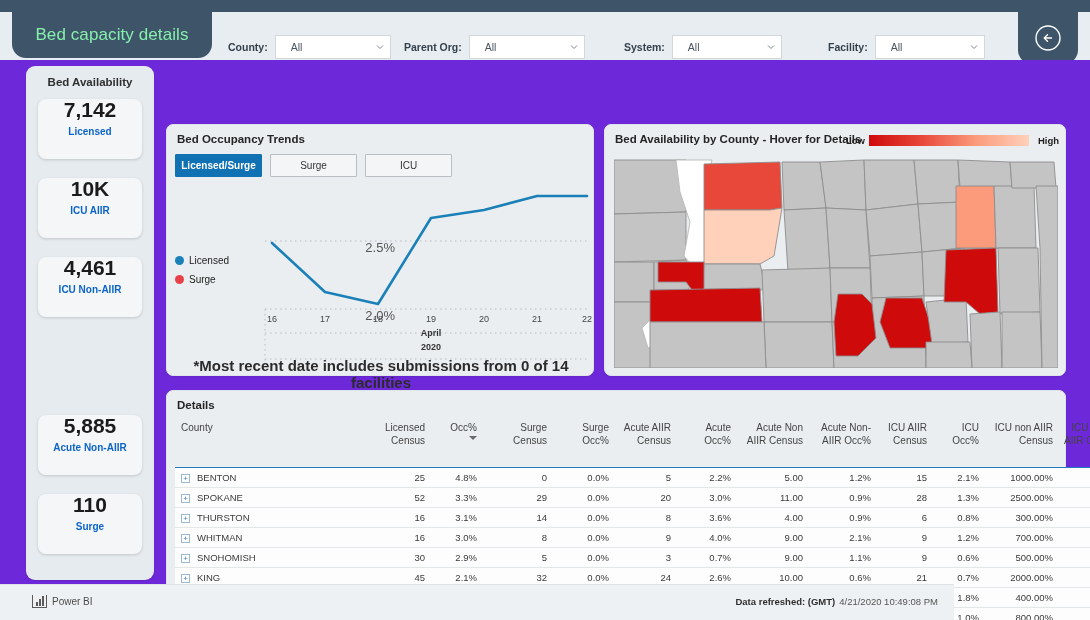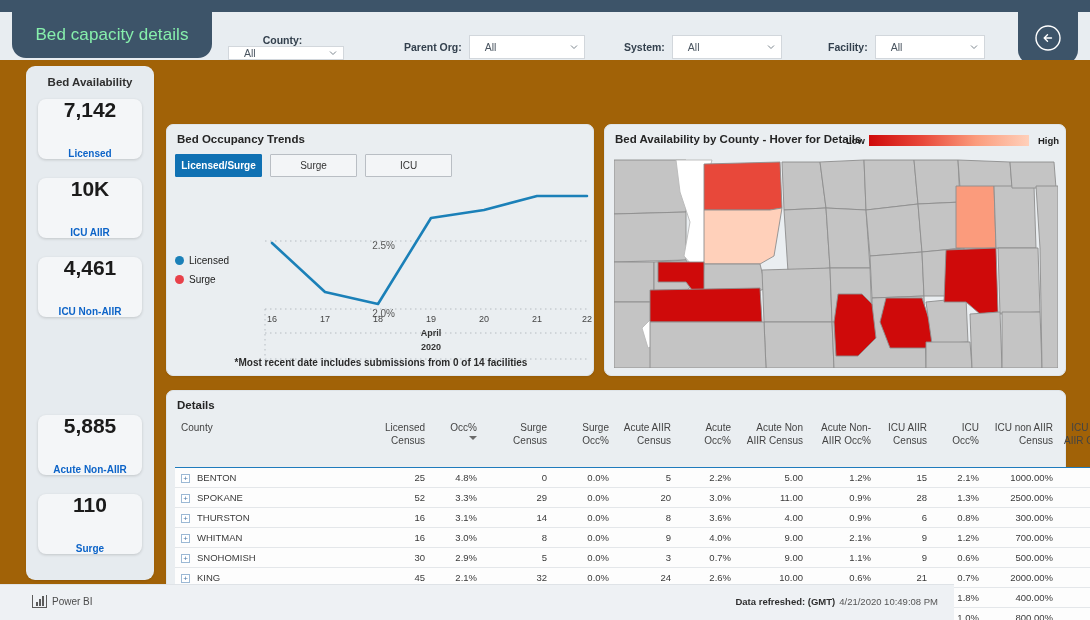--- a/index.html
+++ b/index.html
@@ -57,38 +57,38 @@
   .back-btn {
     position: absolute; right: 12px; top: 0; width: 60px; height: 52px;
     background: #3d5469; border-radius: 0 0 14px 14px;
     display: flex; align-items: center; justify-content: center;
   }
   .back-btn svg { display: block; }
 
   
   .body-area {
     position: absolute; left: 0; top: 60px; width: 1090px; height: 524px;
-    background: #a16207;
+    background: #6d28d9;
   }
 
   
   .rail {
     position: absolute; left: 26px; top: 6px; width: 128px; height: 514px;
     background: #e6ebef; border-radius: 9px;
     box-shadow: 0 1px 2px rgba(0,0,0,.10);
   }
   .rail-title {
     position: absolute; left: 0; top: 10px; width: 128px;
     text-align: center; font-size: 11.5px; font-weight: bold; color: #2f2f2f;
   }
   .kpi {
     position: absolute; left: 12px; width: 104px; height: 60px;
     background: #f4f6f8; border-radius: 8px;
     box-shadow: 0 1px 3px rgba(0,0,0,.16);
-    display: flex; flex-direction: column; align-items: center; justify-content: space-between;
+    display: flex; flex-direction: column; align-items: center; justify-content: flex-start;
   }
   .kpi-value { font-size: 21px; font-weight: bold; color: #1b1b1b; line-height: 1.05; }
   .kpi-label { font-size: 10px; font-weight: bold; color: #0d64c8; margin-top: 5px; }
 
   
   .card {
     position: absolute; background: #eaeef1;
     border: 1px solid #dfe4e8; border-radius: 7px;
     box-shadow: 0 1px 2px rgba(0,0,0,.08);
   }
@@ -104,26 +104,26 @@
     width: 87px; height: 23px; border: 1px solid #b9bec4; background: #f3f5f7;
     font-size: 10px; color: #333; display: flex; align-items: center; justify-content: center;
     border-radius: 1px;
   }
   .tab.active { background: #1071b3; border-color: #1071b3; color: #fff; font-weight: bold; }
 
   .plot { position: absolute; left: 0; top: 58px; width: 428px; height: 194px; }
   .legend { position: absolute; left: 8px; top: 130px; font-size: 10px; color: #222; }
   .legend-row { display: flex; align-items: center; margin-bottom: 8px; }
   .legend-dot { width: 9px; height: 9px; border-radius: 50%; margin-right: 5px; }
-  .axis-y { position: absolute; font-size: 10px; color: #555; text-align: right; width: 34px; }
+  .axis-y { position: absolute; font-size: 13px; color: #555; text-align: right; width: 34px; }
   .axis-x { position: absolute; font-size: 9px; color: #444; text-align: center; width: 30px; }
   .axis-sub { position: absolute; font-size: 9px; color: #333; font-weight: bold; text-align: center; width: 60px; }
   .footnote {
     position: absolute; left: 0; top: 232px; width: 428px; text-align: center;
-    font-size: 10px; font-weight: bold; color: #2b2b2b;
+    font-size: 15px; font-weight: bold; color: #2b2b2b;
   }
 
   
   #mapcard { left: 604px; top: 64px; width: 462px; height: 252px; }
   .legend-grad {
     position: absolute; top: 10px; right: 36px; width: 160px; height: 11px;
     background: linear-gradient(to right, #cf0a0a, #e8483a, #fb9b7c, #ffd0ba);
   }
   .legend-low { position: absolute; top: 10px; right: 200px; font-size: 9.5px; font-weight: bold; color: #222; }
   .legend-high { position: absolute; top: 10px; right: 6px; font-size: 9.5px; font-weight: bold; color: #222; }
@@ -181,21 +181,21 @@
 </head>
 <body>
 
 <div id="app">
 
   <div class="topbar"></div>
 
   <div class="header">
     <div class="title-pill">Bed capacity details</div>
 
-    <div class="slicer" style="left:228px;flex-direction:column;">
+    <div class="slicer" style="left:228px;">
       <span class="slicer-label">County:</span>
       <div class="slicer-box" style="width:116px;">
         <span>All</span>
         <span class="chev">
           <svg width="8" height="8" viewBox="0 0 8 8">
               <path d="M1 2.5 L4 5.5 L7 2.5" fill="none" stroke="#7d878f" stroke-width="1"></path>
             </svg>
         </span>
       </div>
     </div>

